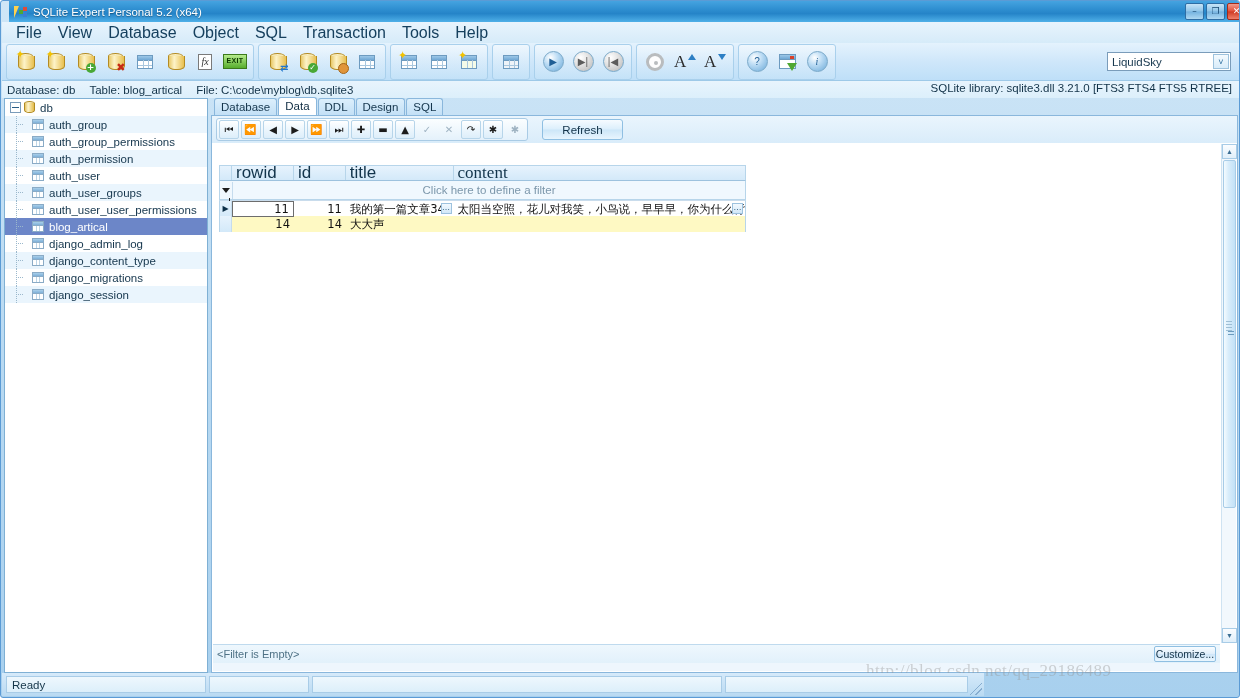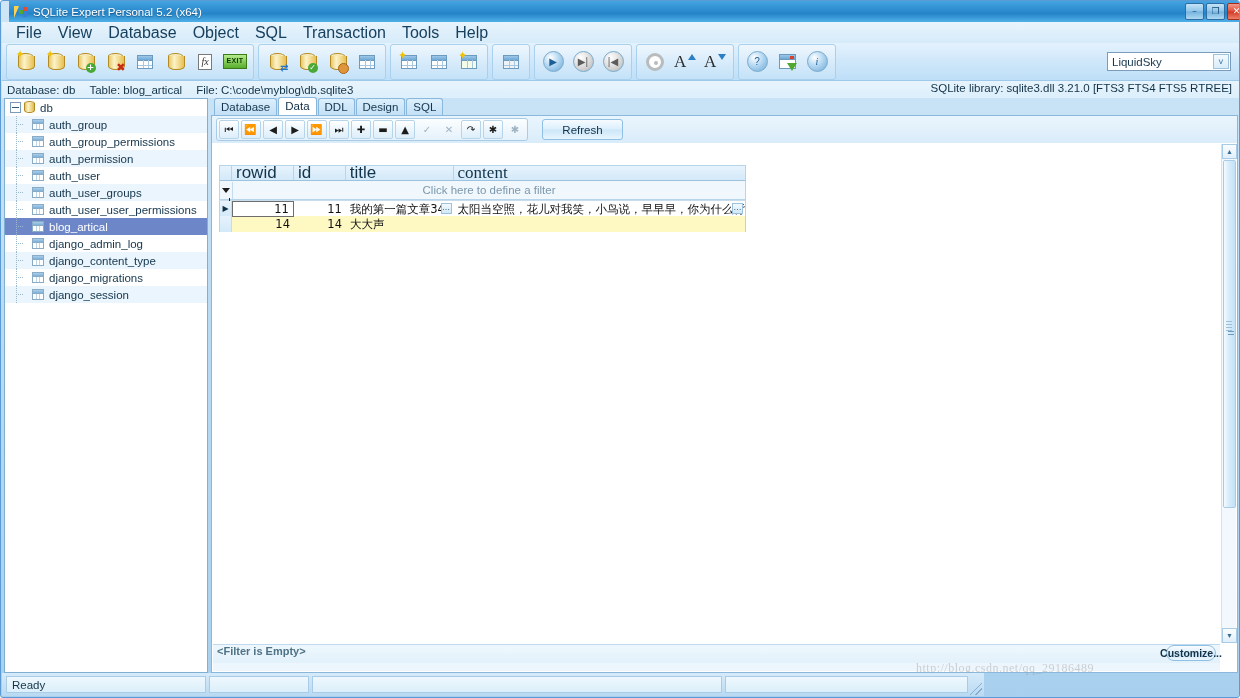--- a/index.html
+++ b/index.html
@@ -558,30 +558,29 @@
   }
 
   
   #filter-footer {
     position: absolute;
     left: 1px; right: 17px; bottom: 9px;
     height: 19px;
     background: linear-gradient(180deg,#eef7fd,#e2f1fb);
     border-top: 1px solid #bfdaee;
     box-sizing: border-box;
-    display: flex; align-items: flex-start;
+    display: flex; align-items: center;
     padding: 0 4px;
-    font-weight: bold;
   }
   #filter-footer .fftext { font-size: 11px; color: #4f7286; flex: 1 1 auto; }
   #customize-button {
-    width: 50px; height: 16px;
+    width: 62px; height: 16px;
     background: linear-gradient(180deg,#f8fcff 0%,#e0efFB 48%,#cfe6f8 52%,#eaf6fe 100%);
     border: 1px solid #8fbfe2;
-    border-radius: 8px;
+    border-radius: 2px;
     font-size: 10.5px;
     color: #123248;
     display: flex; align-items: center; justify-content: center;
     cursor: pointer;
     box-sizing: border-box;
   }
   #hscroll-bottom {
     position: absolute;
     left: 1px; right: 17px; bottom: 1px;
     height: 8px;
@@ -629,23 +628,23 @@
     position: absolute; right: 2px; bottom: 1px;
     width: 12px; height: 12px;
     background:
       linear-gradient(135deg, transparent 46%, #86add0 46%, #86add0 54%, transparent 54%),
       linear-gradient(135deg, transparent 70%, #86add0 70%, #86add0 78%, transparent 78%);
   }
 
   
   #watermark {
     position: absolute;
-    left: 915px; top: 660px;
+    left: 865px; top: 660px;
     font-family: "Liberation Serif", serif;
-    font-size: 12px;
+    font-size: 17px;
     color: rgba(150,150,150,.42);
     letter-spacing: .5px;
     white-space: nowrap;
     pointer-events: none;
   }
 </style>
 </head>
 <body>
 
 <div id="app-window">

